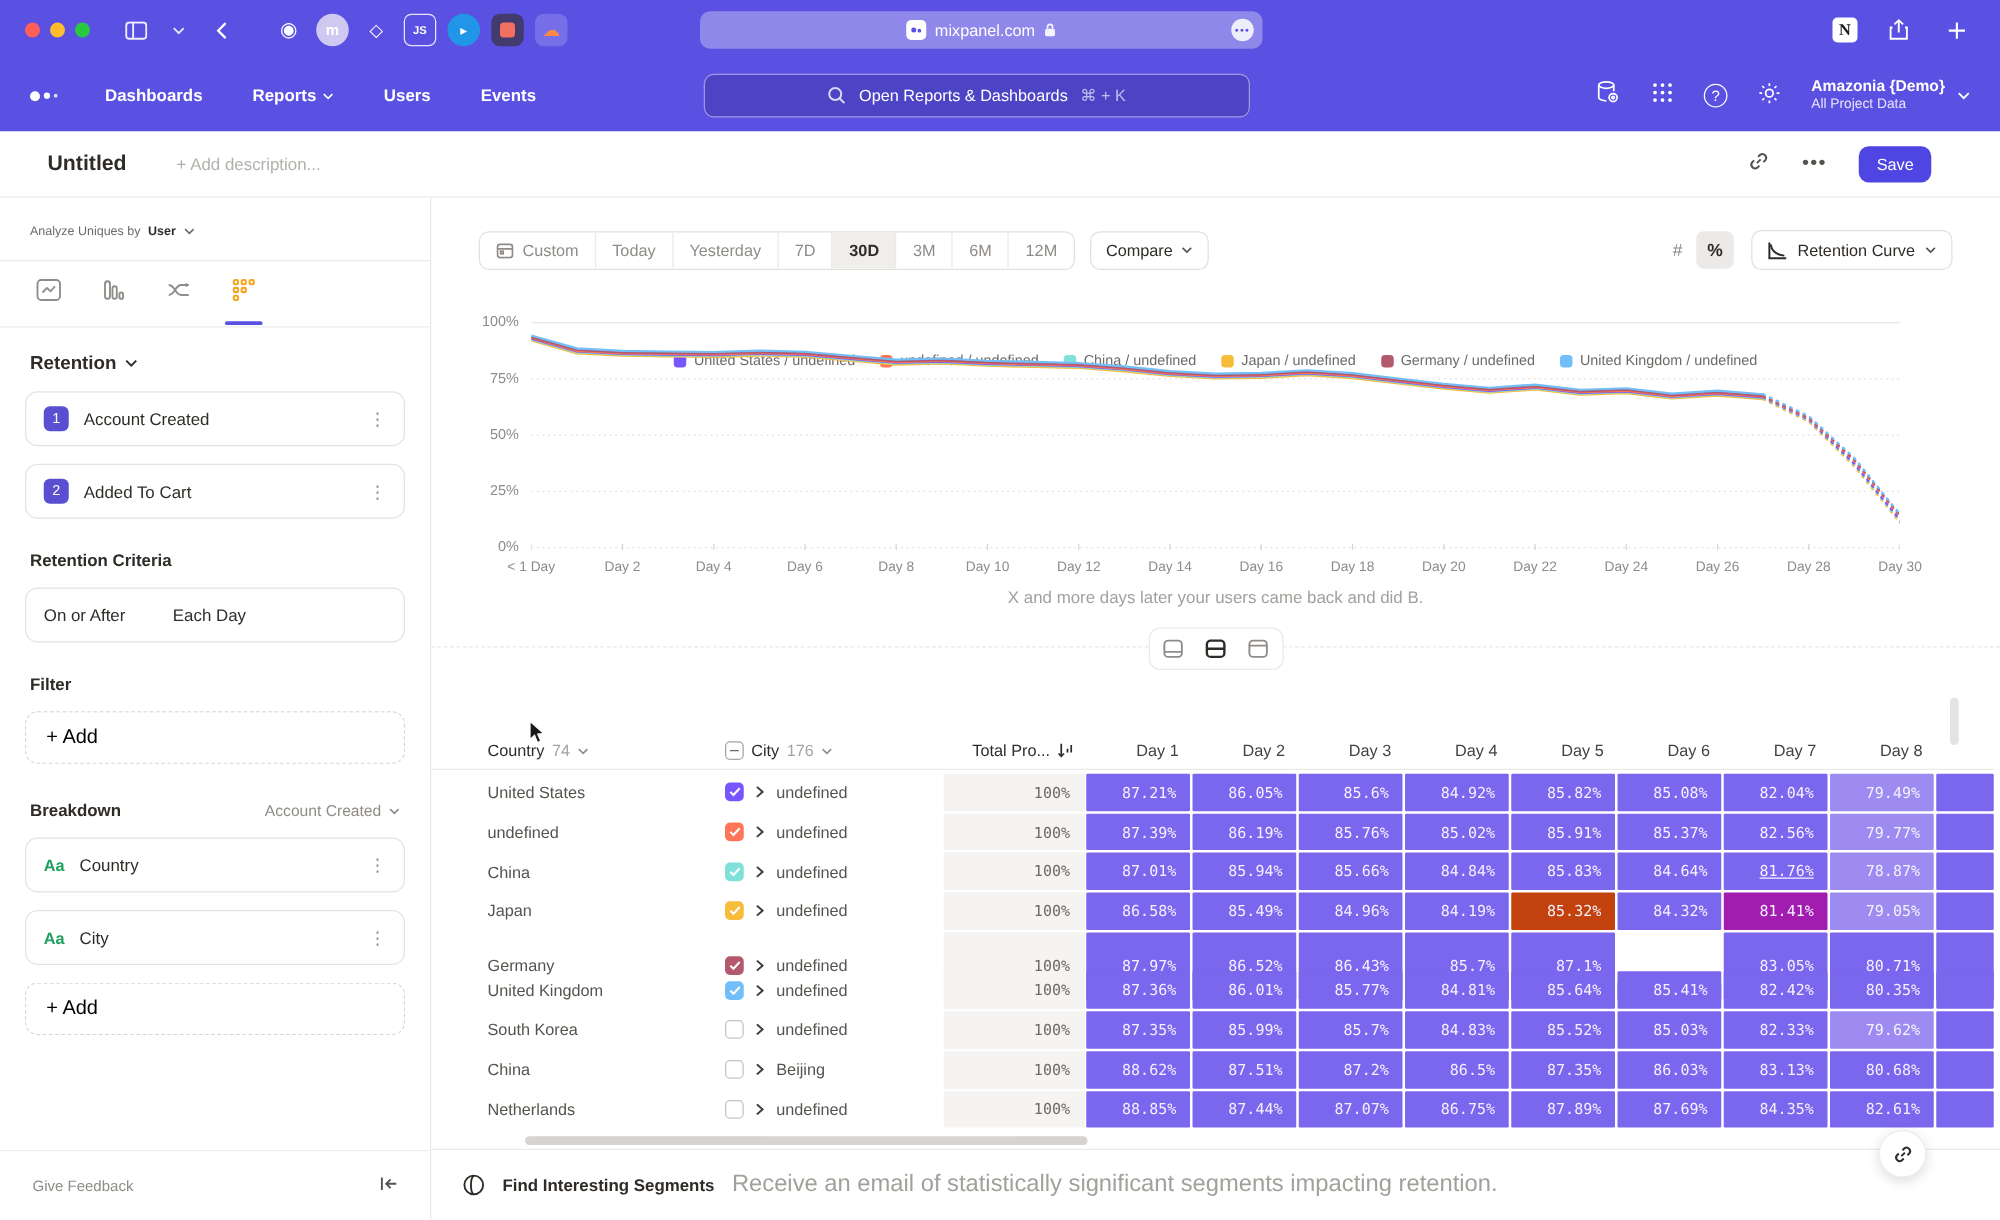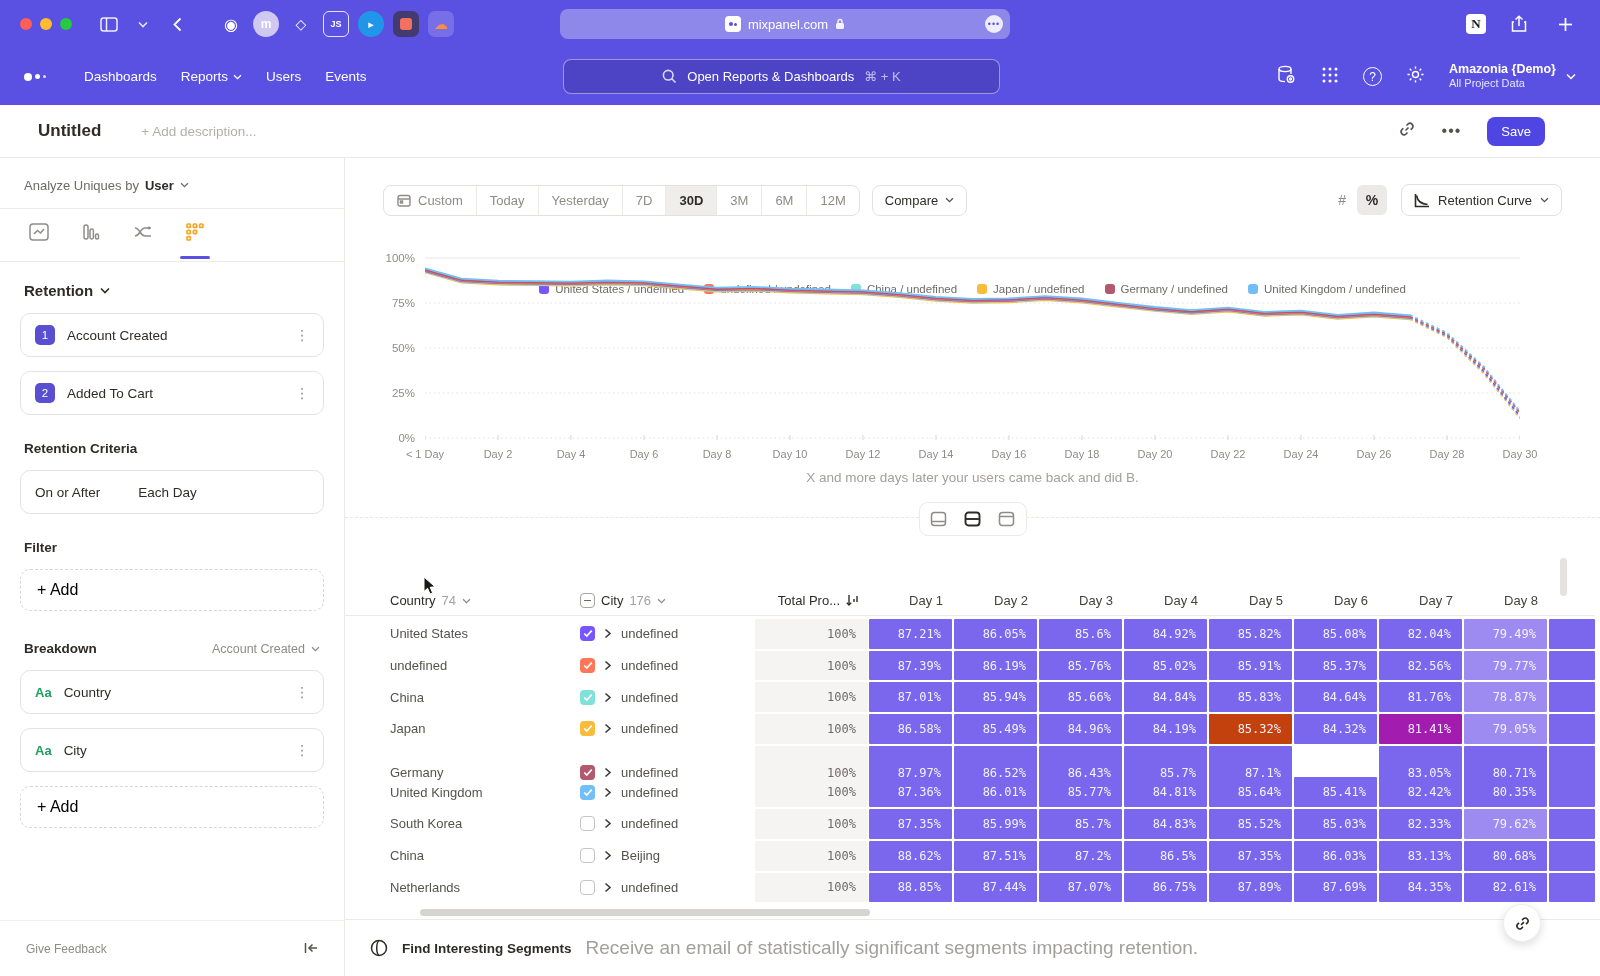--- a/index.html
+++ b/index.html
@@ -30,21 +30,21 @@
   .url-ext { position:absolute; right:7px; top:6px; width:18px; height:18px; background:rgba(255,255,255,.85);
     border-radius:50%; color:#5a50e2; font-size:9px; display:flex; align-items:center; justify-content:center; letter-spacing:1px;}
   .chrome-right { position:absolute; right:22px; top:0; height:48px; display:flex; align-items:center; gap:20px; }
   .notion { width:20px; height:20px; background:#fff; border-radius:4px; color:#1b1b1b;
     font-family:"Liberation Serif",serif; font-weight:bold; font-size:13px; display:flex; align-items:center; justify-content:center;}
 
   
   .topnav { height:57px; background:#5a50e2; display:flex; align-items:center; position:relative; padding:0 24px; }
   .mp-logo { display:flex; align-items:center; gap:3px; margin-right:38px; }
   .mp-logo i { background:#fff; border-radius:50%; display:block; }
-  .navitems { display:flex; gap:24px; }
+  .navitems { display:flex; gap:40px;font-weight:bold; }
   .navitem { color:#fff; font-size:13.5px; display:flex; align-items:center; gap:5px; cursor:default; }
   .nav-search { position:absolute; left:563px; top:11px; width:437px; height:35px; border-radius:8px;
     background:rgba(38,28,110,.25); border:1px solid rgba(255,255,255,.45); display:flex; align-items:center;
     justify-content:center; gap:10px; color:#fff; font-size:13px; }
   .nav-search .sc { color:rgba(255,255,255,.65); }
   .nav-right { position:absolute; right:24px; top:0; height:57px; display:flex; align-items:center; gap:24px; color:#fff; }
   .helpq { width:19px; height:19px; border:1.6px solid #fff; border-radius:50%; font-size:12px; display:flex; align-items:center; justify-content:center; }
   .proj { text-align:left; line-height:1.25; }
   .proj .p1 { font-size:12.5px; font-weight:bold; }
   .proj .p2 { font-size:11px; opacity:.85; }
@@ -57,21 +57,21 @@
   .morebtn { color:#55524e; font-size:16px; letter-spacing:1px; }
   .savebtn { background:#4f45e2; color:#fff; font-size:13px; border:none; border-radius:8px; height:29px; padding:0 14px; }
 
   
   .app { display:flex; height:818px; }
   .sidebar { width:345px; border-right:1px solid #eceae7; position:relative; padding-top:14px; }
   .main { position:relative; width:1255px; }
 
   
   .sb-row { padding:0 24px; }
-  .analyze { display:flex; align-items:center; gap:6px; font-size:13px; color:#6e6b67; height:26px;}
+  .analyze { display:flex; align-items:center; gap:6px; font-size:10px; color:#6e6b67; height:26px;}
   .analyze b { color:#2f2c28; font-weight:bold; }
   .sb-div { border-top:1px solid #edebe8; margin-top:10px; }
   .sb-tabs { display:flex; gap:22px; padding:12px 24px 0 24px; height:52px; }
   .sb-tab { width:30px; display:flex; flex-direction:column; align-items:center; gap:9px; color:#908d89; }
   .sb-tab .ul { width:30px; height:3px; border-radius:2px; background:transparent; }
   .sb-tab.active { color:#f5a623; } .sb-tab.active .ul { background:#5a50e2; }
   .sec-title { font-size:15px; font-weight:bold; color:#2f2c28; display:flex; align-items:center; gap:7px; margin:20px 24px 0; }
   .card { margin:14px 20px 0 20px; height:44px; border:1px solid #e5e3e0; border-radius:10px;
     display:flex; align-items:center; padding:0 14px; gap:12px; background:#fff; }
   .stepnum { width:20px; height:20px; border-radius:5px; background:#5a4fd0; color:#fff; font-size:11.5px;
@@ -703,21 +703,21 @@
               </svg>
               <span class="td-cityname">undefined</span>
             </div>
             <div class="td-total">100%</div>
             <div class="td-day" style="background: rgb(123, 102, 238);">87.01%</div>
             <div class="td-day" style="background: rgb(123, 102, 238);">85.94%</div>
             <div class="td-day" style="background: rgb(123, 102, 238);">85.66%</div>
             <div class="td-day" style="background: rgb(123, 102, 238);">84.84%</div>
             <div class="td-day" style="background: rgb(123, 102, 238);">85.83%</div>
             <div class="td-day" style="background: rgb(123, 102, 238);">84.64%</div>
-            <div class="td-day" style="background: rgb(123, 102, 238);">81.76%</div>
+            <div class="td-day" style="background: rgb(123, 102, 238); text-decoration: underline;">81.76%</div>
             <div class="td-day" style="background: rgb(157, 139, 242);">78.87%</div>
             <div class="td-sliver" style="background: rgb(123, 102, 238);"></div>
           </div>
           <div class="trow tgrid">
             <div class="td-country">Japan</div>
             <div class="td-city">
               <span class="cbox" style="background: rgb(248, 188, 59);">
                 <svg width="10" height="9" viewBox="0 0 12 10" fill="none" stroke="#fff" stroke-width="2">
                   <polyline points="1.5,5 4.5,8 10.5,1.5"></polyline>
                 </svg>

